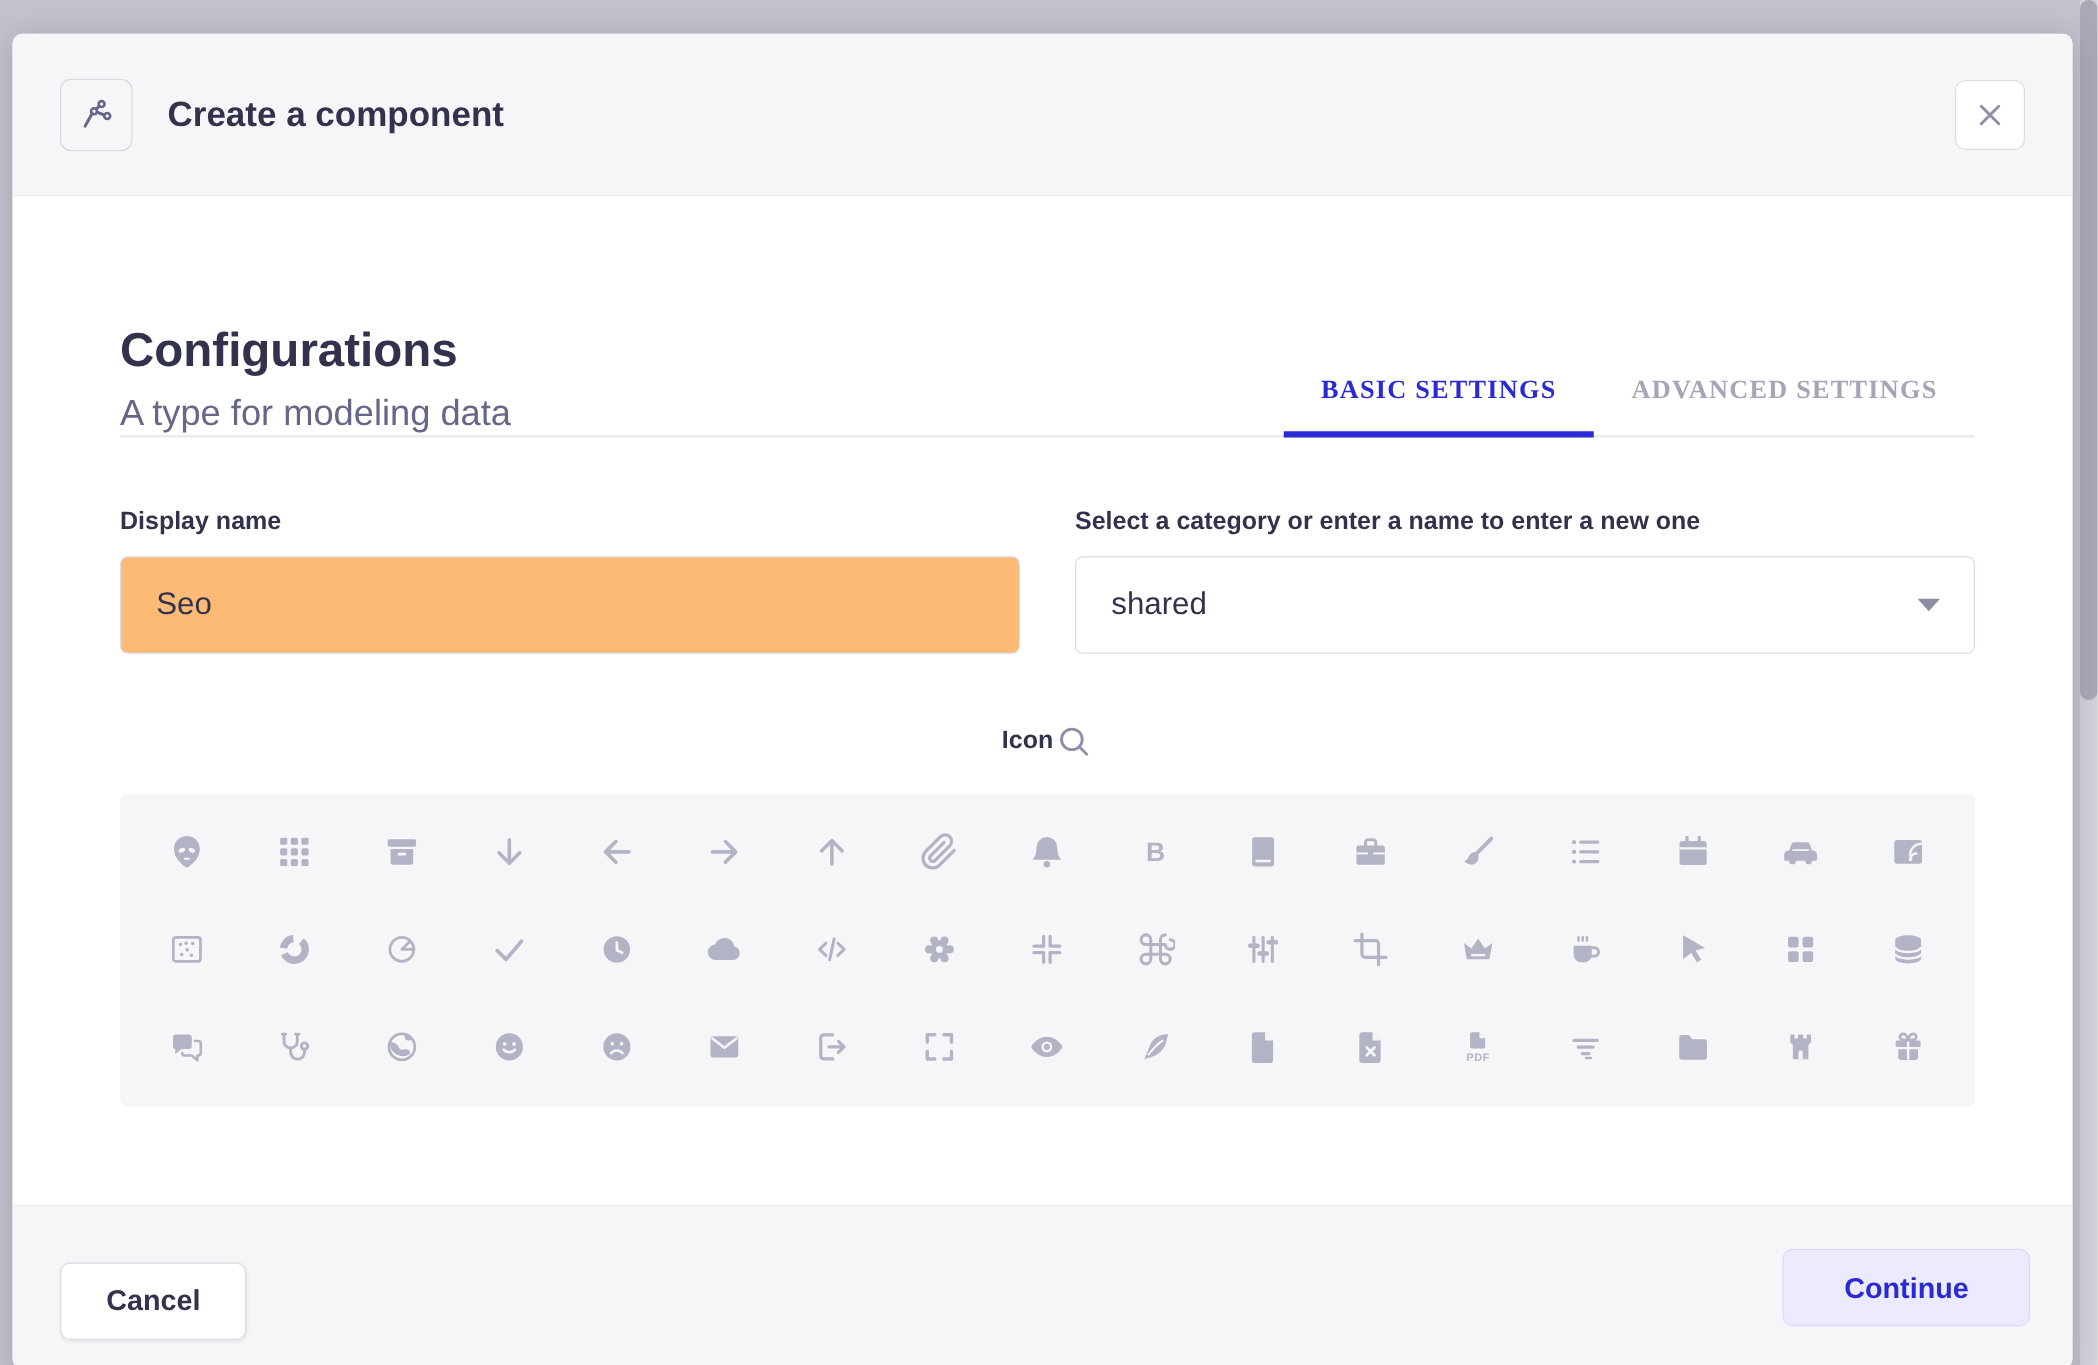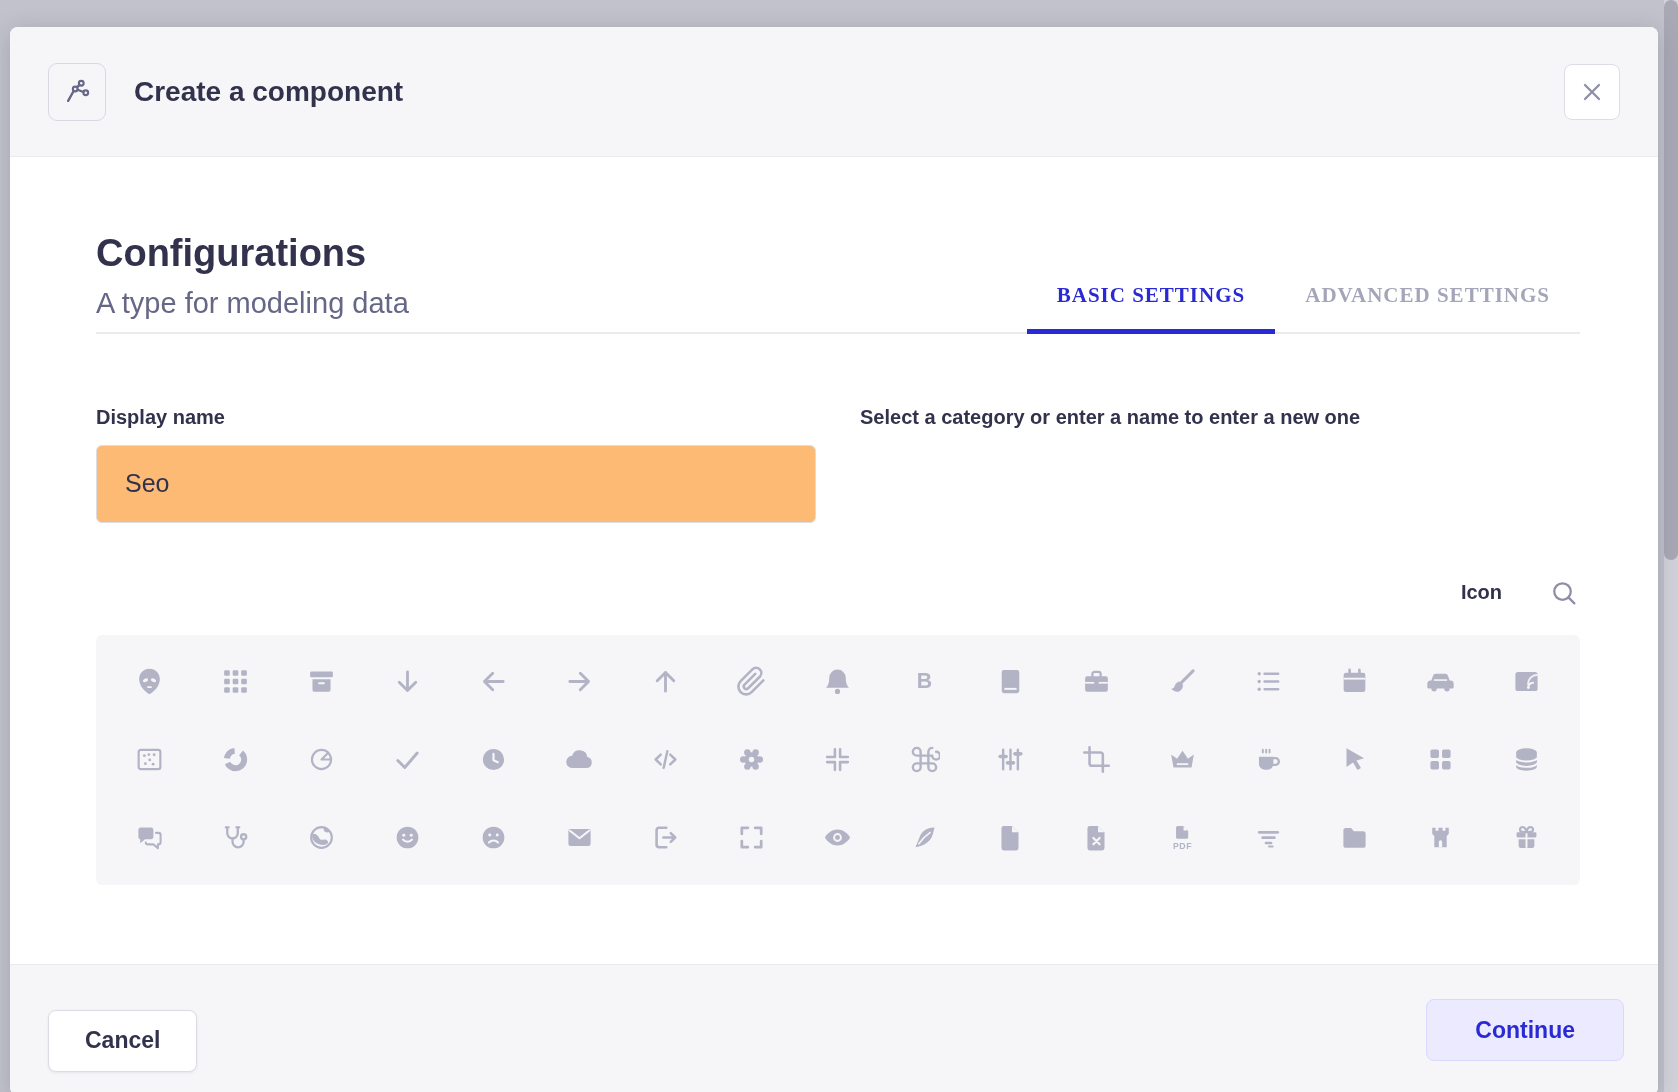--- a/index.html
+++ b/index.html
@@ -40,50 +40,50 @@
     margin-left:auto;width:56px;height:56px;background:#fff;
     border:1.5px solid var(--border);border-radius:8px;cursor:pointer;
     display:flex;align-items:center;justify-content:center;color:#8e8ea9;
   }
   .close-btn svg{width:24px;height:24px;}
 
   
   .modal-body{flex:1 1 auto;padding:74px 78px 0 86px;overflow:hidden;background:#fff;}
 
   .section-head{display:flex;justify-content:space-between;align-items:flex-end;border-bottom:2px solid var(--divider);}
-  .heading-block{padding-bottom:12px;}
+  .heading-block{margin-top:28px;}
   .heading{font-size:38px;font-weight:bold;line-height:1.2;color:var(--text);}
   .subheading{font-size:29px;color:var(--muted);margin-top:10px;text-align:right;}
   .tabs{display:flex;align-items:flex-end;font-family:Liberation Serif, serif;}
   .tab{
     position:relative;padding:0 30px 24px;font-size:21px;font-weight:bold;
     letter-spacing:1px;color:#a5a5ba;cursor:pointer;white-space:nowrap;
   }
   .tab.active{color:var(--accent);}
   .tab.active::after{
     content:'';position:absolute;left:0;right:0;bottom:-2px;height:5px;background:var(--accent);
   }
 
-  .form-row{display:flex;gap:44px;margin-top:72px;}
+  .form-row{display:flex;gap:44px;margin-top:56px;}
   .form-col{flex:1 1 0;}
   .field-label{font-size:20px;font-weight:bold;color:var(--text);margin-bottom:16px;}
   .text-input{
     width:100%;height:78px;border:1.5px solid var(--border);border-radius:6px;
     font-size:25px;padding:0 28px;color:var(--text);background:#fdba74;outline:none;
     font-family:"Liberation Sans",sans-serif;
   }
   .select-box{
     width:100%;height:78px;border:1.5px solid var(--border);border-radius:6px;
     display:flex;align-items:center;justify-content:space-between;
     font-size:25px;padding:0 26px 0 28px;color:var(--text);background:#fff;cursor:pointer;
   }
   .caret{width:20px;height:12px;flex:0 0 auto;}
 
   .icon-section{margin-top:54px;}
-  .icon-head{display:flex;align-items:center;justify-content:flex-end;gap:46px;}
+  .icon-head{display:flex;align-items:center;justify-content:center;}
   .search-btn{width:32px;height:32px;color:#8e8ea9;cursor:pointer;display:flex;align-items:center;justify-content:center;}
   .search-btn svg{width:30px;height:30px;}
   .icon-grid{
     margin-top:26px;height:250px;background:var(--surface);border-radius:6px;
     display:grid;grid-template-columns:repeat(17,1fr);grid-template-rows:repeat(3,1fr);
     align-items:center;justify-items:center;padding:8px 10px;
   }
   .icon-cell{display:flex;align-items:center;justify-content:center;width:100%;height:100%;cursor:pointer;color:var(--icon);}
   .icon-cell svg{width:31px;height:31px;display:block;}
 
@@ -139,20 +139,26 @@
         </div>
     </div>
 
     <div class="form-row">
       <div class="form-col">
         <div class="field-label">Display name</div>
         <input class="text-input" type="text" value="Seo" style="">
       </div>
       <div class="form-col">
         <div class="field-label">Select a category or enter a name to enter a new one</div>
+        <div class="select-box">
+          <span>shared</span>
+          <svg class="caret" viewBox="0 0 20 12">
+            <path d="M1 1h18l-9 10z" fill="#8c8ca3"></path>
+          </svg>
+        </div>
       </div>
     </div>
 
     <div class="icon-section">
       <div class="icon-head">
         <div class="field-label" style="margin-bottom:0;">Icon</div>
         <div class="search-btn">
           <svg viewBox="0 0 24 24" fill="none">
             <circle cx="10.8" cy="10.8" r="6.6" stroke="currentColor" stroke-width="1.8"></circle>
             <path d="M15.7 15.7l4.6 4.6" stroke="currentColor" stroke-width="1.8" stroke-linecap="round"></path>

